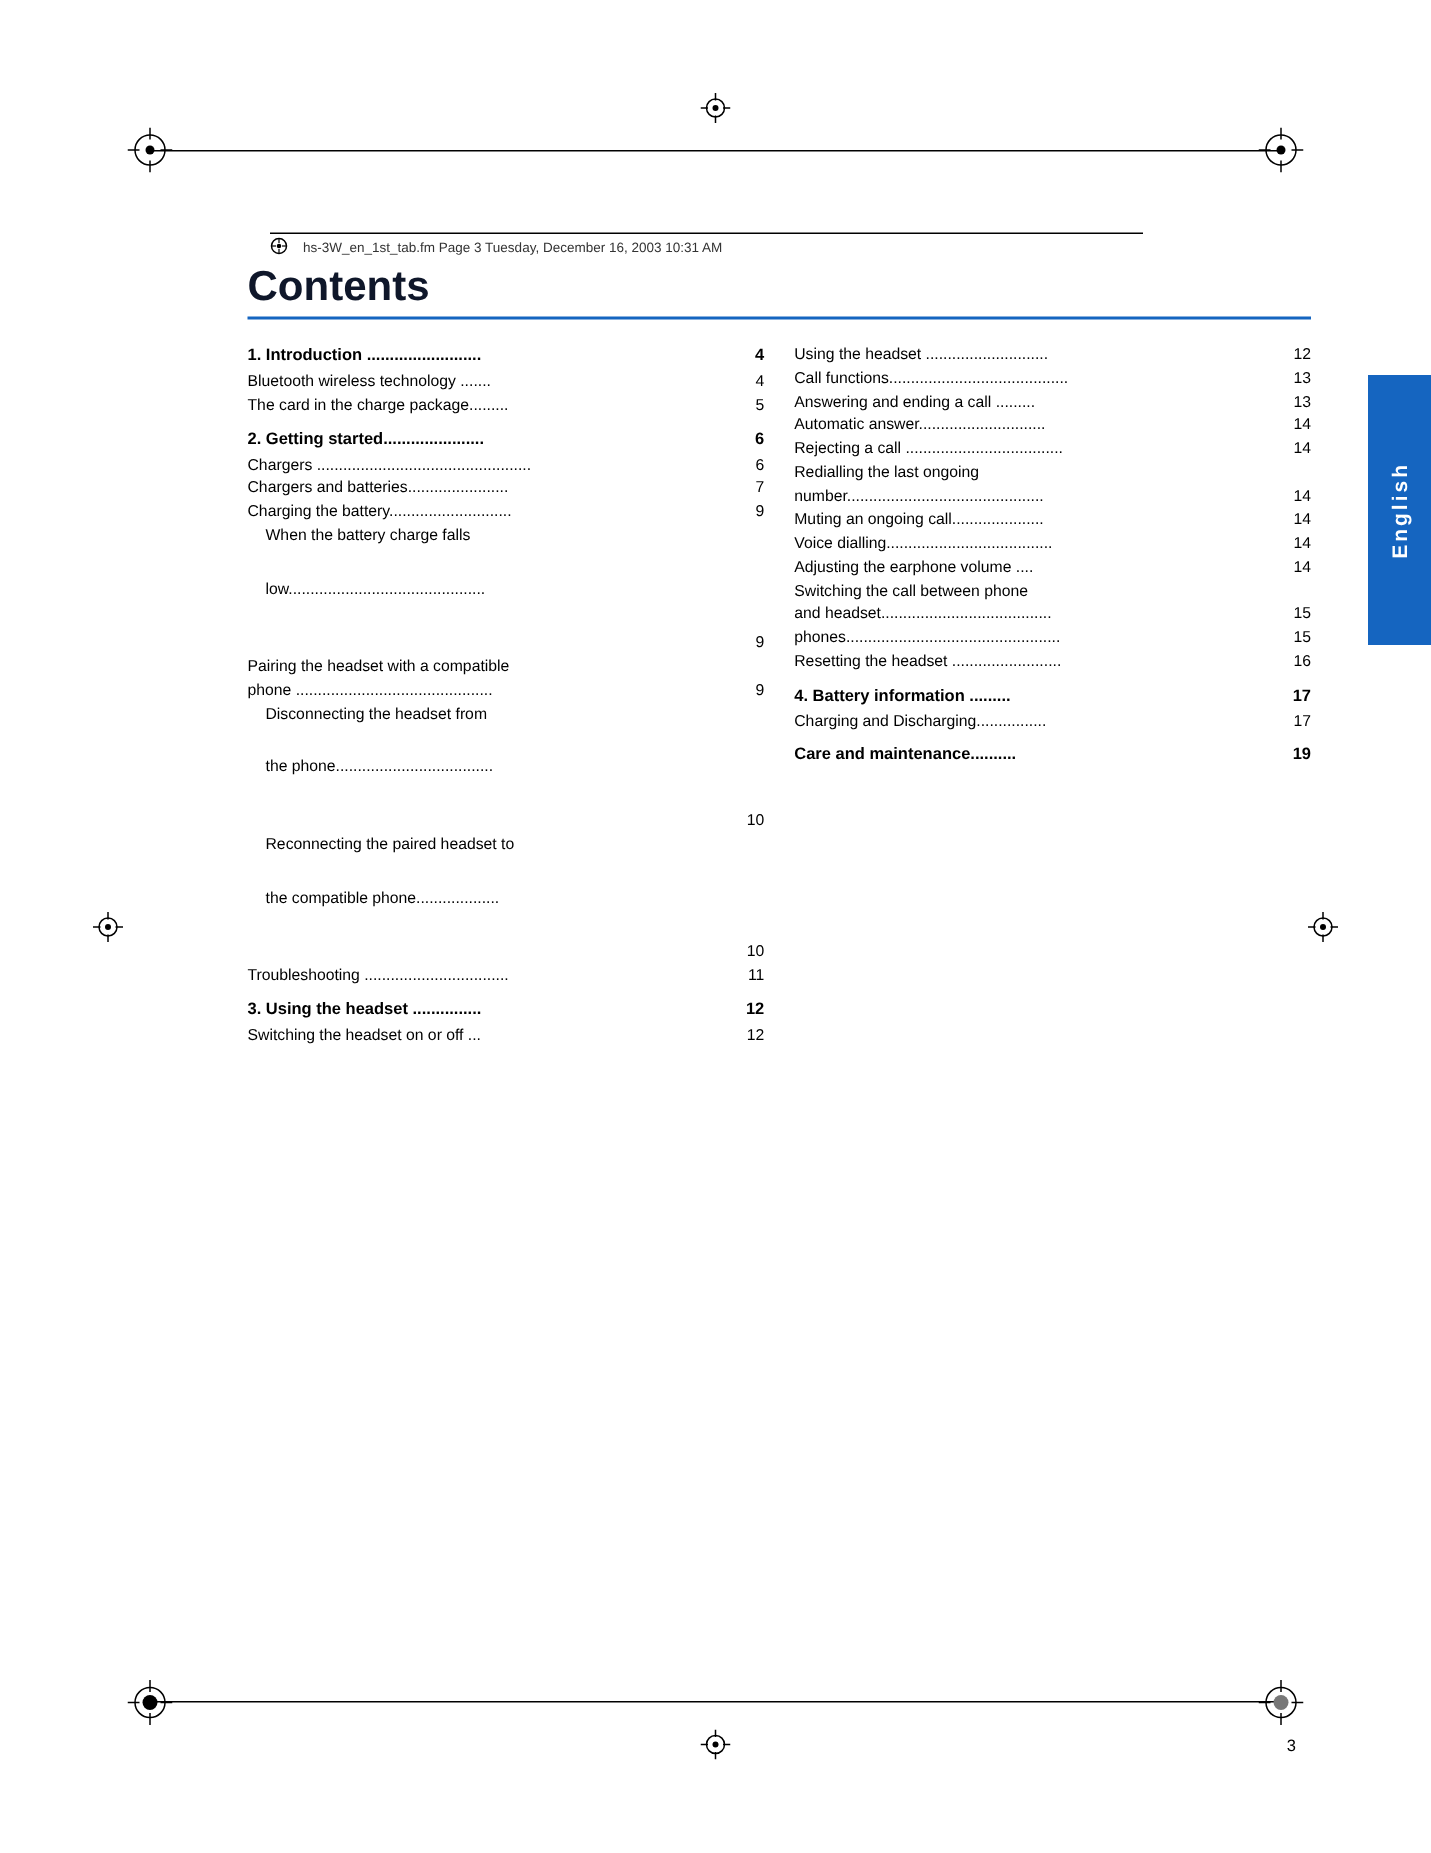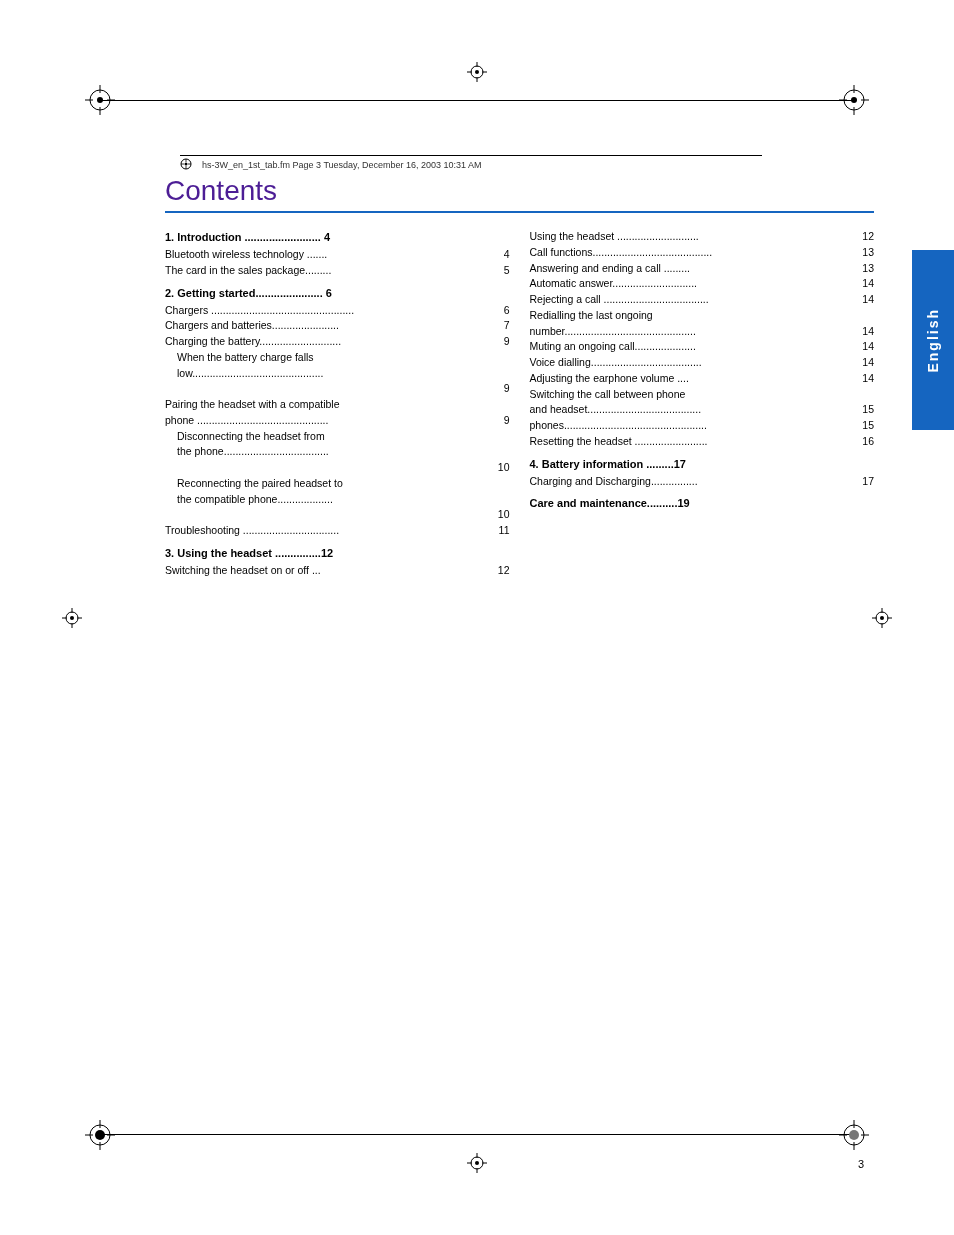--- a/index.html
+++ b/index.html
@@ -80,22 +80,22 @@
       position: absolute;
       top: 175px;
       left: 165px;
       right: 80px;
       bottom: 100px;
     }
 
     
     .contents-title {
       font-size: 28px;
-      font-weight: normal;
-      color: #4c1d95;
+      font-weight: bold;
+      color: #0f172a;
       margin-bottom: 8px;
       border-bottom: 2px solid #1565C0;
       padding-bottom: 4px;
     }
 
     
     .toc-columns {
       display: flex;
       gap: 20px;
       margin-top: 16px;
@@ -105,32 +105,34 @@
       flex: 1;
       font-size: 10.5px;
       line-height: 1.55;
     }
 
     .toc-section-heading {
       font-weight: bold;
       font-size: 11px;
       margin-bottom: 1px;
       display: flex;
+      justify-content: space-between;
     }
 
     .toc-section-heading.bold-blue {
       color: #000;
       font-weight: 900;
     }
 
     .toc-item {
       display: flex;
       justify-content: space-between;
       line-height: 1.5;
       padding-left: 0px;
+      gap: 20px;
     }
 
     .toc-item.indented {
       padding-left: 12px;
       flex-direction: column;
     }
 
     .toc-item-text {
       flex: 1;
       padding-right: 4px;
@@ -296,21 +298,21 @@
 
       <div class="toc-section-heading bold-blue">
         <span>1. Introduction .........................</span>
         <span>&nbsp;4</span>
       </div>
       <div class="toc-item">
         <span class="toc-item-text">Bluetooth wireless technology .......</span>
         <span class="toc-item-page">4</span>
       </div>
       <div class="toc-item">
-        <span class="toc-item-text">The card in the sales package.........</span>
+        <span class="toc-item-text">The card in the charge package.........</span>
         <span class="toc-item-page">5</span>
       </div>
 
       <div class="toc-spacer"></div>
 
       <div class="toc-section-heading bold-blue">
         <span>2. Getting started......................</span>
         <span>&nbsp;6</span>
       </div>
       <div class="toc-item">

